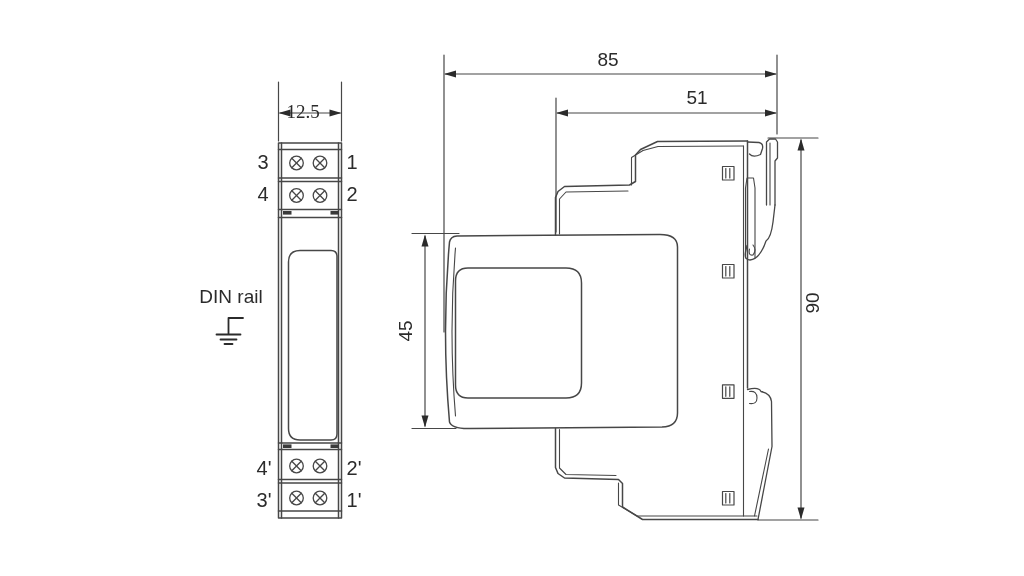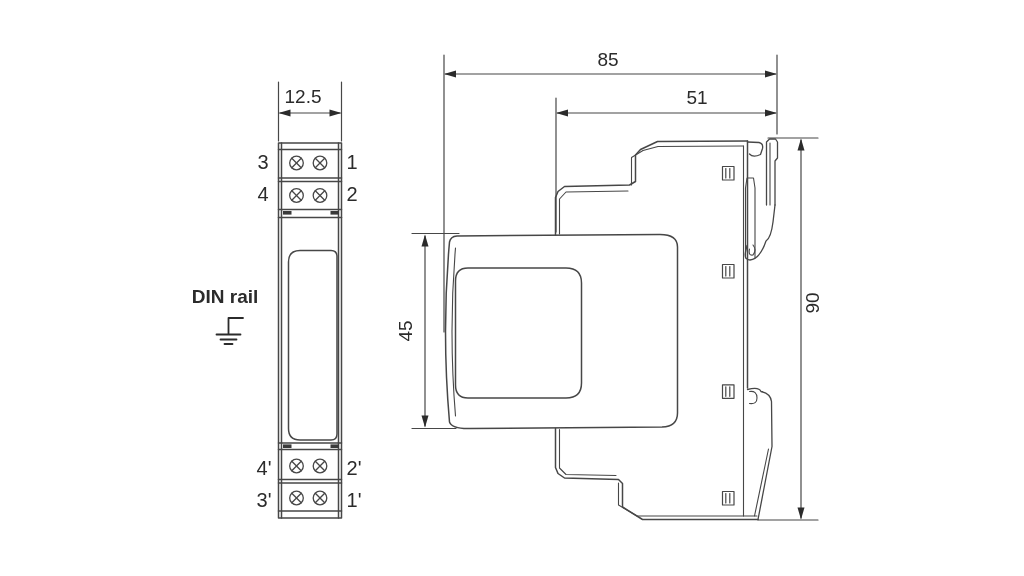--- a/index.html
+++ b/index.html
@@ -184,32 +184,32 @@
             <line x1="725.8" y1="386.8" x2="725.8" y2="396.3"></line>
             <line x1="729.8" y1="386.8" x2="729.8" y2="396.3"></line>
         <rect x="722.5" y="491.5" width="11.5" height="13.5"></rect>
             <line x1="725.8" y1="493.5" x2="725.8" y2="503"></line>
             <line x1="729.8" y1="493.5" x2="729.8" y2="503"></line>
       </g>
     </g>
   </g>
 </svg>
 
-<div class="lbl" style="left:303px;top:97px;">12.5</div>
+<div class="lbl" style="left:303px;top:112px;font-family:Liberation Serif, serif;">12.5</div>
 
 <div class="lbl big" style="left:263px;top:162px;">3</div>
 <div class="lbl big" style="left:263px;top:194px;">4</div>
 <div class="lbl big" style="left:352px;top:162px;">1</div>
 <div class="lbl big" style="left:352px;top:194px;">2</div>
 
 <div class="lbl big" style="left:264px;top:468px;">4'</div>
 <div class="lbl big" style="left:264px;top:500px;">3'</div>
 <div class="lbl big" style="left:354px;top:468px;">2'</div>
 <div class="lbl big" style="left:354px;top:500px;">1'</div>
 
-<div class="lbl" style="left:225px;top:297px;font-weight:bold;">DIN rail</div>
+<div class="lbl" style="left:231px;top:297px;">DIN rail</div>
 
 <div class="lbl" style="left:608px;top:60px;">85</div>
 <div class="lbl" style="left:697px;top:98px;">51</div>
 <div class="lbl rot" style="left:406px;top:331px;">45</div>
 <div class="lbl rot" style="left:813px;top:303px;">90</div>
 
 </div>
 
 </body></html>

